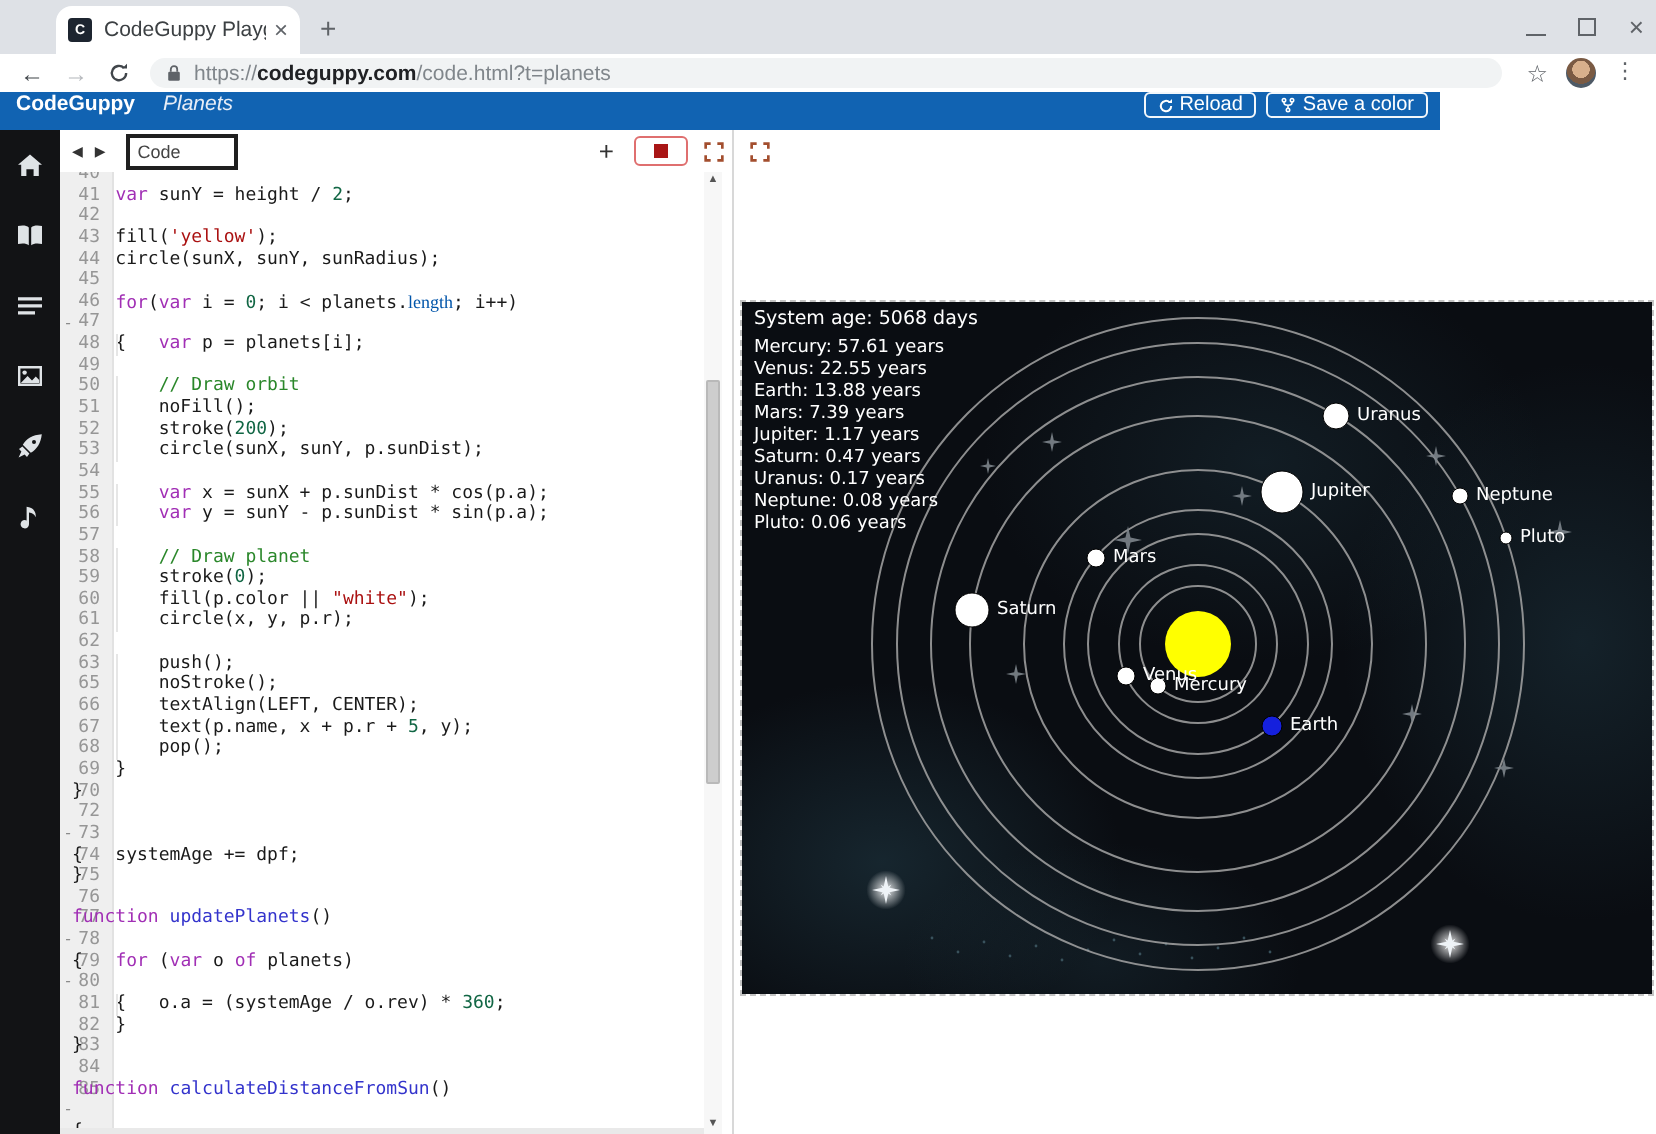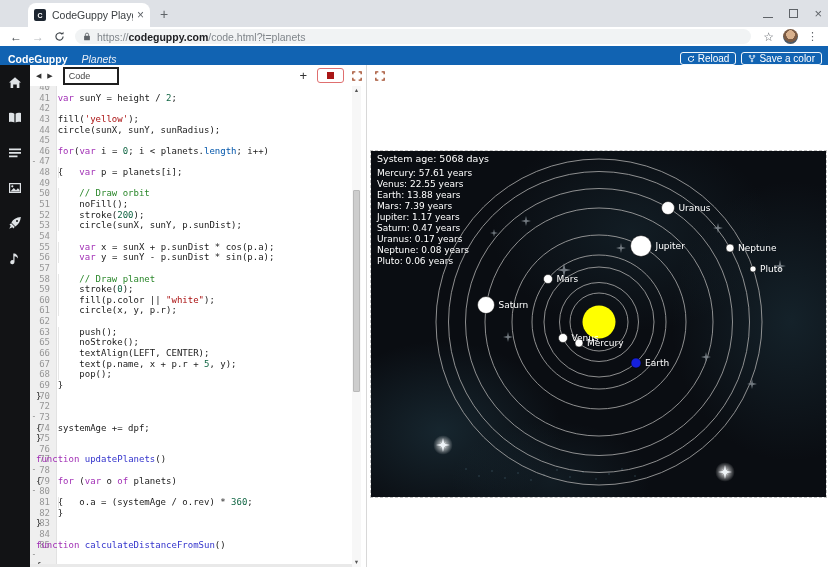--- a/index.html
+++ b/index.html
@@ -30,22 +30,22 @@
     display:flex;align-items:center;padding:0 8px;min-width:0;}
   .urlbar .lock{display:flex;margin-right:6px;color:#5f6368;}
   .url{font-size:10.5px;color:#80868b;white-space:nowrap;}
   .url .host{color:#202124;font-weight:bold;}
   .tb-right{display:flex;align-items:center;gap:9px;margin-right:10px;}
   .star-ic{font-size:12px;color:#5f6368;line-height:12px;}
   .avatar{width:15px;height:15px;border-radius:50%;background:radial-gradient(circle at 50% 38%,#d8b08c 0 36%,#7a5a43 37% 60%,#4e5a66 61%);}
   .kebab{font-size:11px;color:#5f6368;line-height:11px;}
 
   
-  .navbar{position:absolute;left:0;top:46px;width:828px;height:19px;background:var(--accent,#1163b2);
-    display:flex;align-items:flex-end;color:#fff;}
+  .navbar{position:absolute;left:0;top:46px;width:720px;height:19px;background:var(--accent,#1163b2);
+    display:flex;align-items:flex-start;color:#fff;}
   .brand{font-size:10.5px;font-weight:bold;margin-left:8px;}
   .project{font-size:10.5px;font-style:italic;margin-left:14px;color:#e8eef7;}
   .nb-btns{margin-left:auto;display:flex;gap:5px;margin-right:6px;}
   .nb-btn{border:1px solid rgba(255,255,255,.95);border-radius:3px;padding:0 6px;height:13px;
     display:flex;align-items:center;gap:3px;font-size:10px;color:#fff;background:transparent;cursor:default;}
   .nb-btn svg{display:block;}
 
   
   .content{position:absolute;left:0;top:65px;width:828px;height:502px;}
   .sidebar{position:absolute;left:0;top:0;width:30px;height:502px;background:#121315;
@@ -72,21 +72,21 @@
   .row.active .ln{background:#e7e7e7;}
   .ln{flex:none;width:20px;text-align:right;color:#969696;}
   .fold{flex:none;width:8px;text-align:center;color:#8a8a8a;font-size:8px;}
   .code{flex:1;position:relative;padding-left:6px;color:#1a1a1a;}
   .code i.g{position:absolute;top:0;bottom:0;border-left:1px solid #e6e6e6;}
   .c-kw{color:#a12fb5;}
   .c-str{color:#aa1111;margin-top:21px;}
   .c-num{color:#116644;}
   .c-com{color:#2a872a;}
   .c-def{color:#3333cc;}
-  .c-prop{color:#0055aa;}
+  .c-prop{color:#0055aa;font-family:Liberation Serif, serif;}
   .vscroll{position:absolute;top:21px;right:5px;width:9px;bottom:0;background:#f7f7f7;z-index:4;}
   .vs-btn{position:absolute;left:0;right:0;height:9px;font-size:5.5px;color:#555;text-align:center;line-height:9px;}
   .vs-btn.up{top:0;}
   .vs-btn.down{bottom:0;}
   .vs-thumb{position:absolute;left:1px;right:1px;top:104px;height:202px;background:#cdcdcd;
     border:1px solid #b9b9b9;border-radius:1px;}
   .hscroll{position:absolute;left:0;right:14px;bottom:0;height:3px;background:#e9e9e9;z-index:4;}
 
   
   .rightpane{position:absolute;left:366px;top:0;right:0;bottom:0;background:#fff;border-left:1px solid #d8d8d8;}

